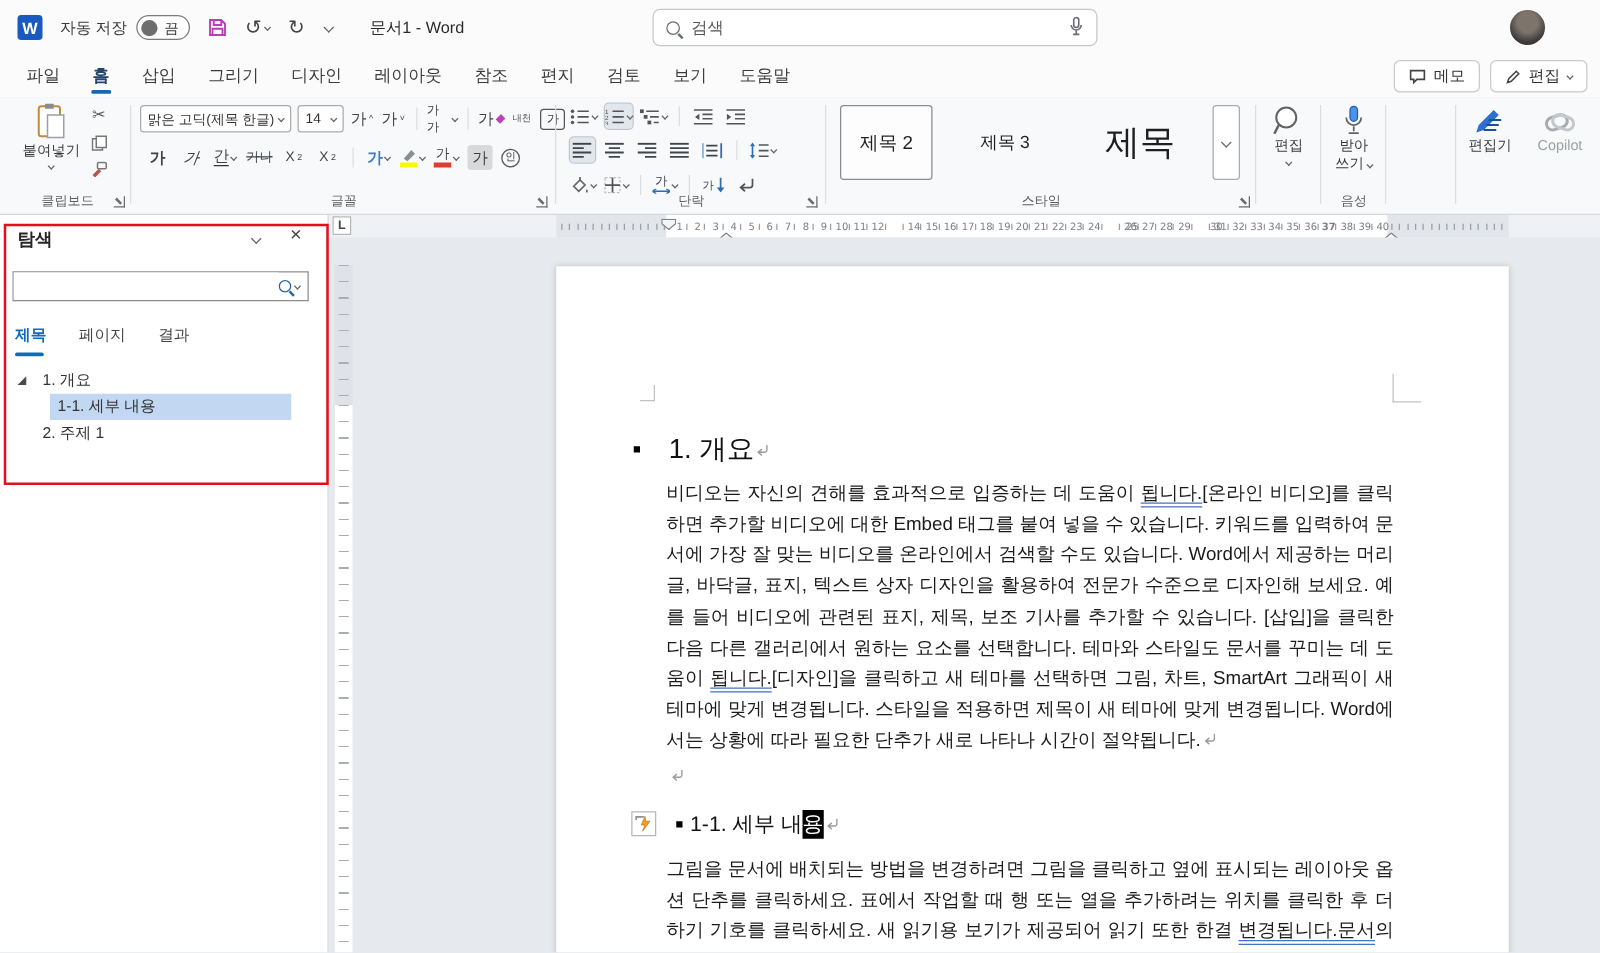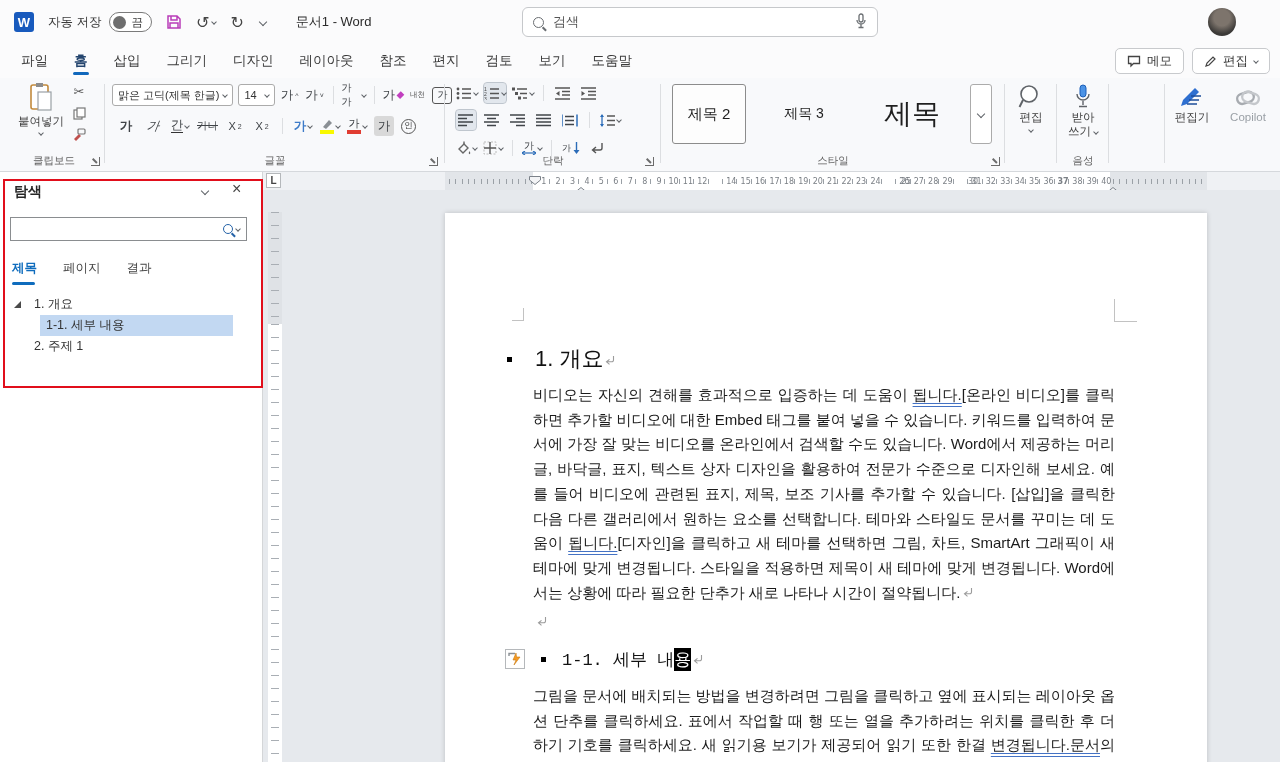--- a/index.html
+++ b/index.html
@@ -100,21 +100,21 @@
   .cmark-tl { position:absolute; left:67px; top:95px; width:12px; height:13px; border-right:1px solid #C2C2C2; border-bottom:1px solid #C2C2C2; }
   .cmark-tr { position:absolute; left:669px; top:86px; width:23px; height:23px; border-left:1px solid #C2C2C2; border-bottom:1px solid #C2C2C2; }
   .h1row { position:absolute; left:62px; top:131px; height:30px; display:flex; align-items:center; }
   .hbullet { width:5px; height:5px; background:#000; flex:none; }
   .h1text { font-size:22px; font-weight:500; color:#111; margin-left:23px; display:flex; align-items:baseline; }
   .docpara { position:absolute; left:88px; width:582px; font-size:15px; line-height:24.7px; text-align:justify; color:#1b1b1b; word-break:normal; }
   .gram { text-decoration:underline; text-decoration-style:double; text-decoration-color:#4472C4; text-underline-offset:3px; }
   .selch { background:#000; color:#fff; }
   .h2row { position:absolute; left:60px; top:433px; height:26px; display:flex; align-items:center; }
   .h2icon { width:20px; height:20px; border:1px solid #B5B8BB; background:#fff; display:flex; align-items:center; justify-content:center; flex:none; }
-  .h2text { font-size:17px; font-weight:500; color:#111; margin-left:16px; display:flex; align-items:baseline;font-family:Liberation Mono, monospace; }
+  .h2text { font-size:17px; font-weight:500; color:#111; margin-left:6px; display:flex; align-items:baseline; }
   .retmark { display:inline-block; margin-left:2px; }
   .emptymark { position:absolute; left:90px; top:400px; }
 </style>
 </head>
 <body>
 
 <div class="titlebar">
   <div class="word-logo">W</div>
   <span class="tb-text">자동 저장</span>
   <div class="toggle">

